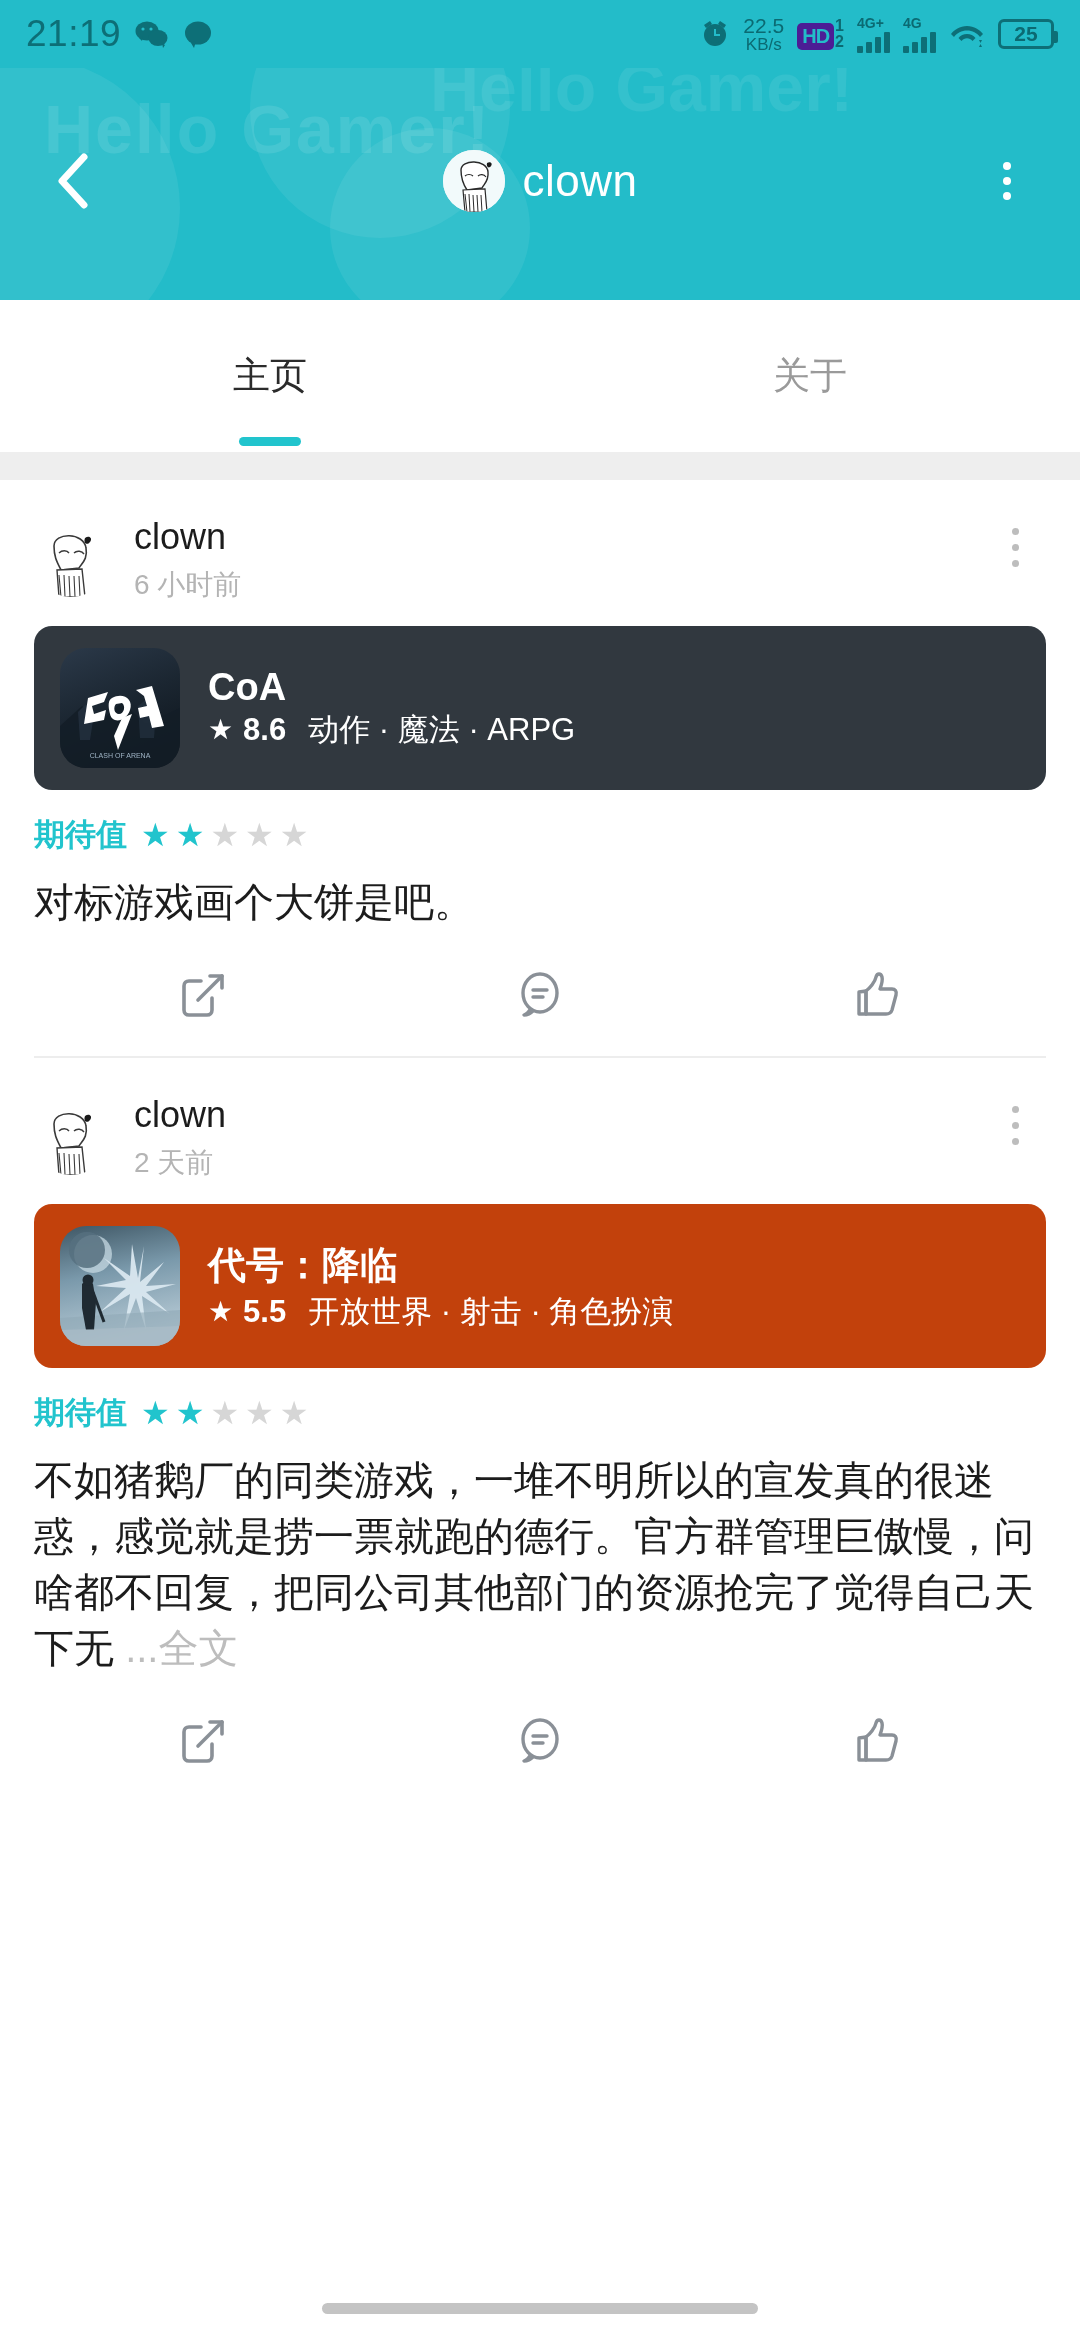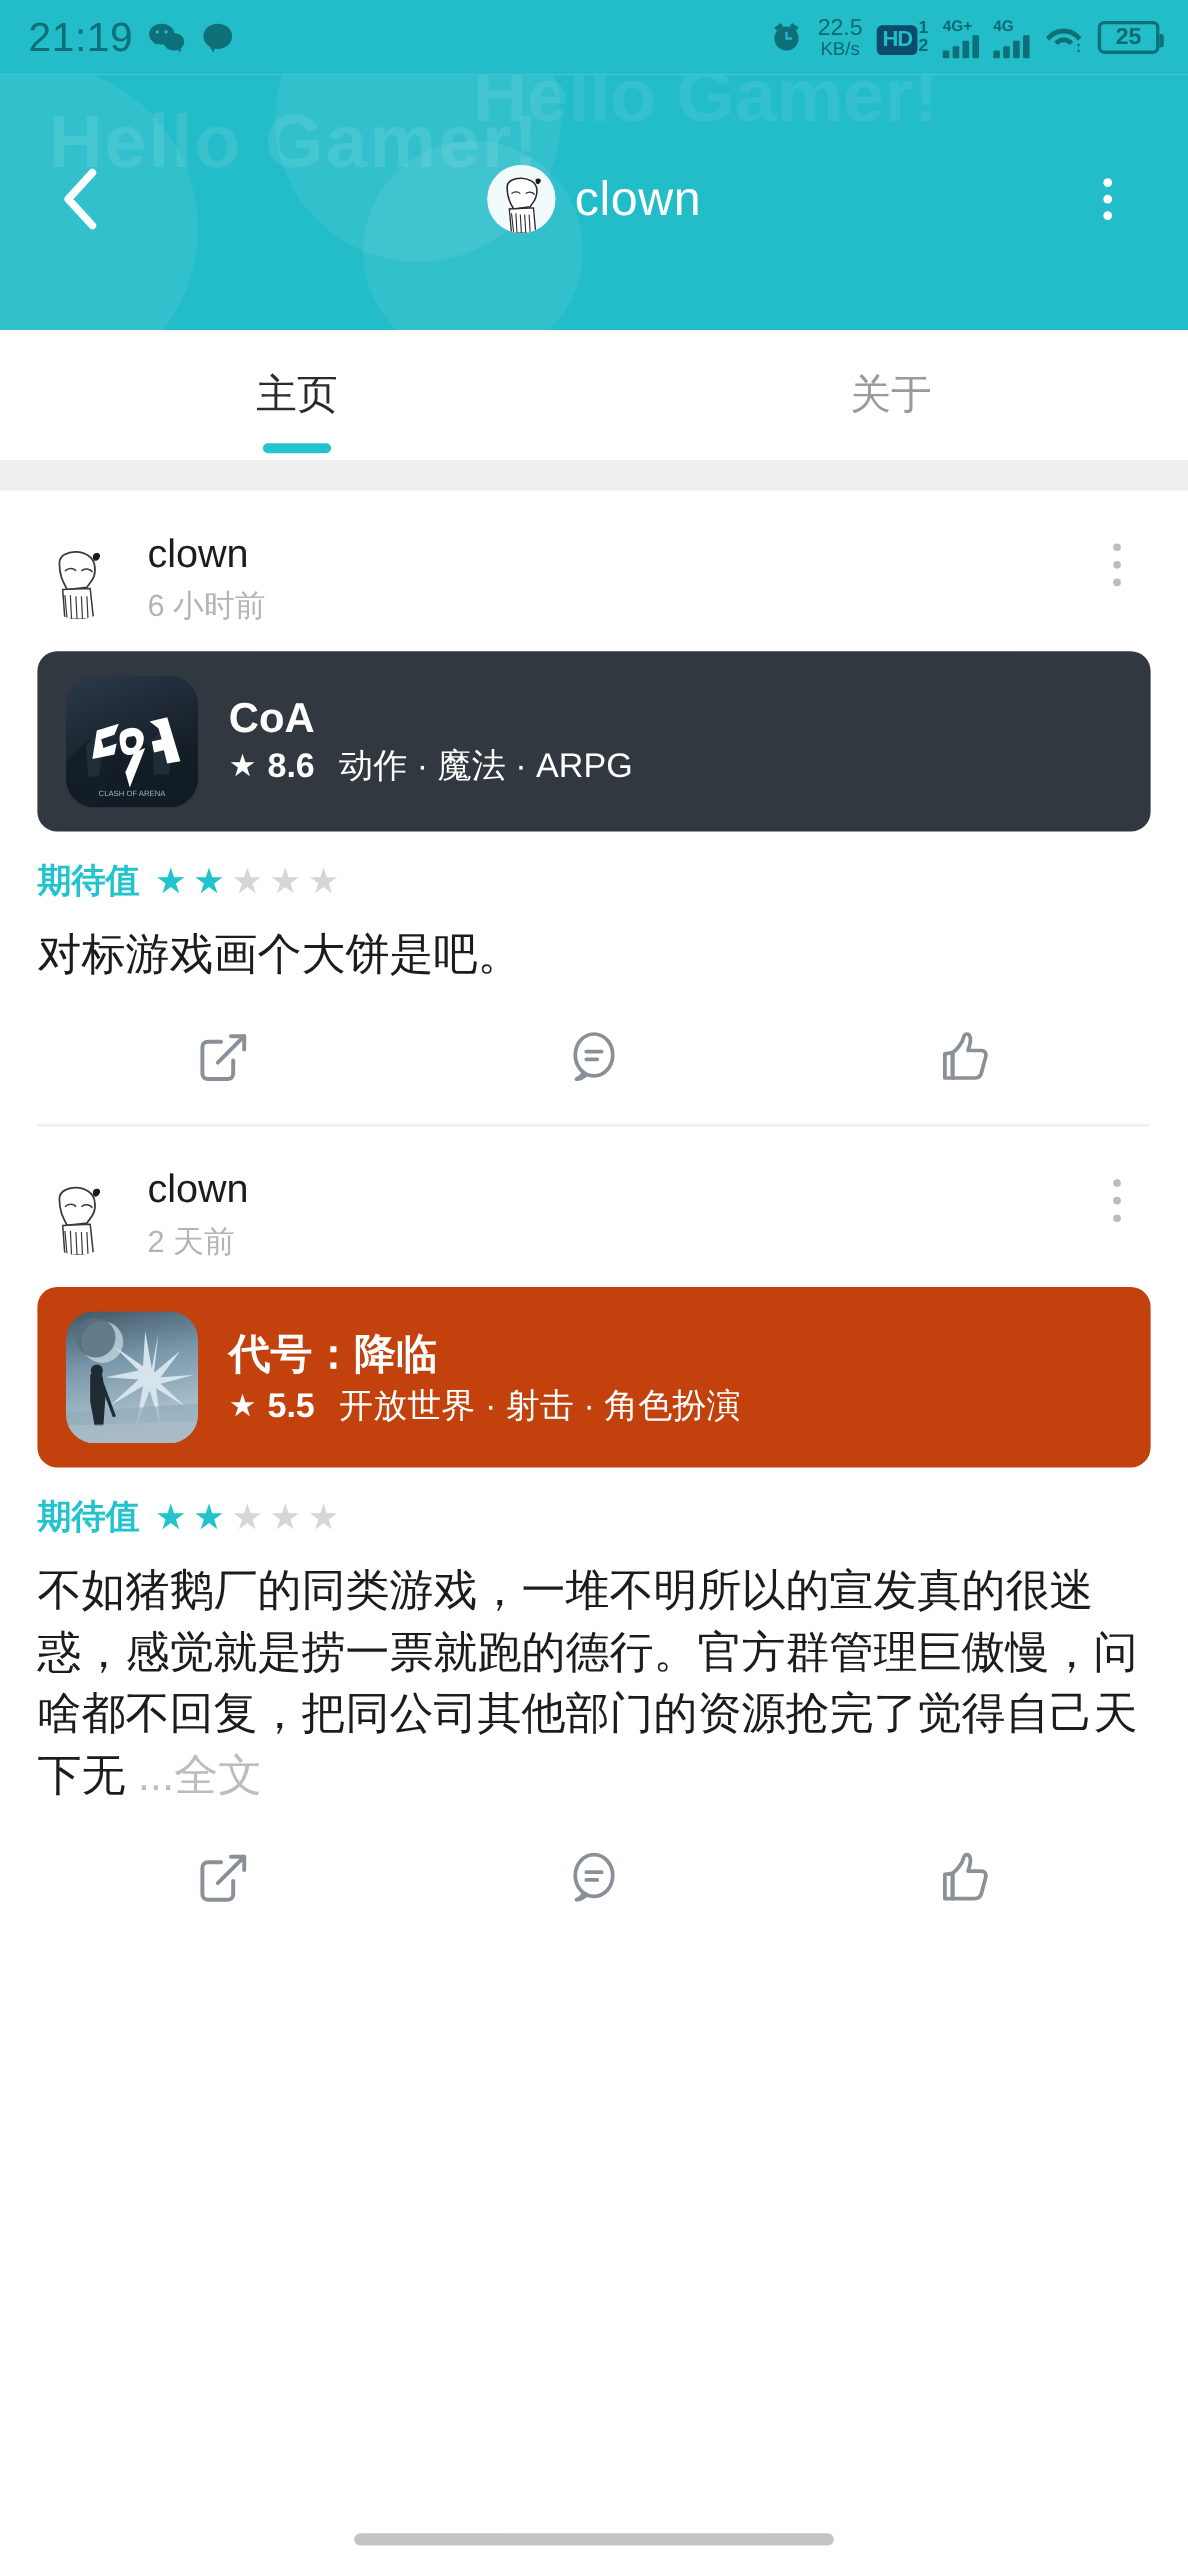--- a/index.html
+++ b/index.html
@@ -21,21 +21,21 @@
     color:#0b6a72;
   }
   .sb-left{ display:flex; align-items:center; gap:14px; }
   .sb-time{ font-size:37px; font-weight:400; letter-spacing:.5px; color:#0d6f77; }
   .sb-right{ margin-left:auto; display:flex; align-items:center; gap:13px; }
   .ic{ display:block; }
   .netspeed{ display:flex; flex-direction:column; align-items:center; line-height:1.0; }
   .netspeed .n1{ font-size:21px; font-weight:400; }
   .netspeed .n2{ font-size:17px; }
   .hd-badge{
-    background:#0c4a6e; color:#23bcc9; font-size:20px; font-weight:700;
+    background:#4c1d95; color:#23bcc9; font-size:20px; font-weight:700;
     border-radius:5px; padding:2px 5px; letter-spacing:-1px;
   }
   .hd-wrap{ display:flex; align-items:flex-end; }
   .hd-sub{ display:flex; flex-direction:column; font-size:16px; font-weight:700; line-height:1; margin-left:1px; }
   .sig{ display:flex; flex-direction:column; align-items:flex-start; }
   .sig-lbl{ font-size:14px; font-weight:700; line-height:1; margin-bottom:1px; }
   .bars{ display:flex; align-items:flex-end; gap:3px; height:22px; }
   .bars i{ display:block; width:6px; background:#0d6f77; border-radius:1px; }
   .battery{
     border:3px solid #0d6f77; border-radius:6px; width:56px; height:30px;
@@ -85,21 +85,21 @@
   }
   .nav-title{ font-size:44px; color:#ffffff; font-weight:400; letter-spacing:.5px; }
   .menu-btn{
     margin-left:auto; width:70px; height:70px; display:flex; flex-direction:column;
     align-items:center; justify-content:center; gap:7px; cursor:pointer;
   }
   .menu-btn span{ width:8px; height:8px; border-radius:50%; background:#fff; display:block; }
 
   
   .tabs{
-    height:118px; background:#fff; display:flex; align-items:stretch; position:relative;
+    height:152px; background:#fff; display:flex; align-items:stretch; position:relative;
   }
   .tab{
     flex:1; display:flex; align-items:center; justify-content:center;
     font-size:37px; color:#9a9a9a; position:relative; cursor:pointer;
   }
   .tab.active{ color:#2b2b2b; font-weight:400; }
   .tab.active::after{
     content:""; position:absolute; bottom:6px; left:50%; transform:translateX(-50%);
     width:62px; height:9px; border-radius:5px; background:#21c4cd;
   }

